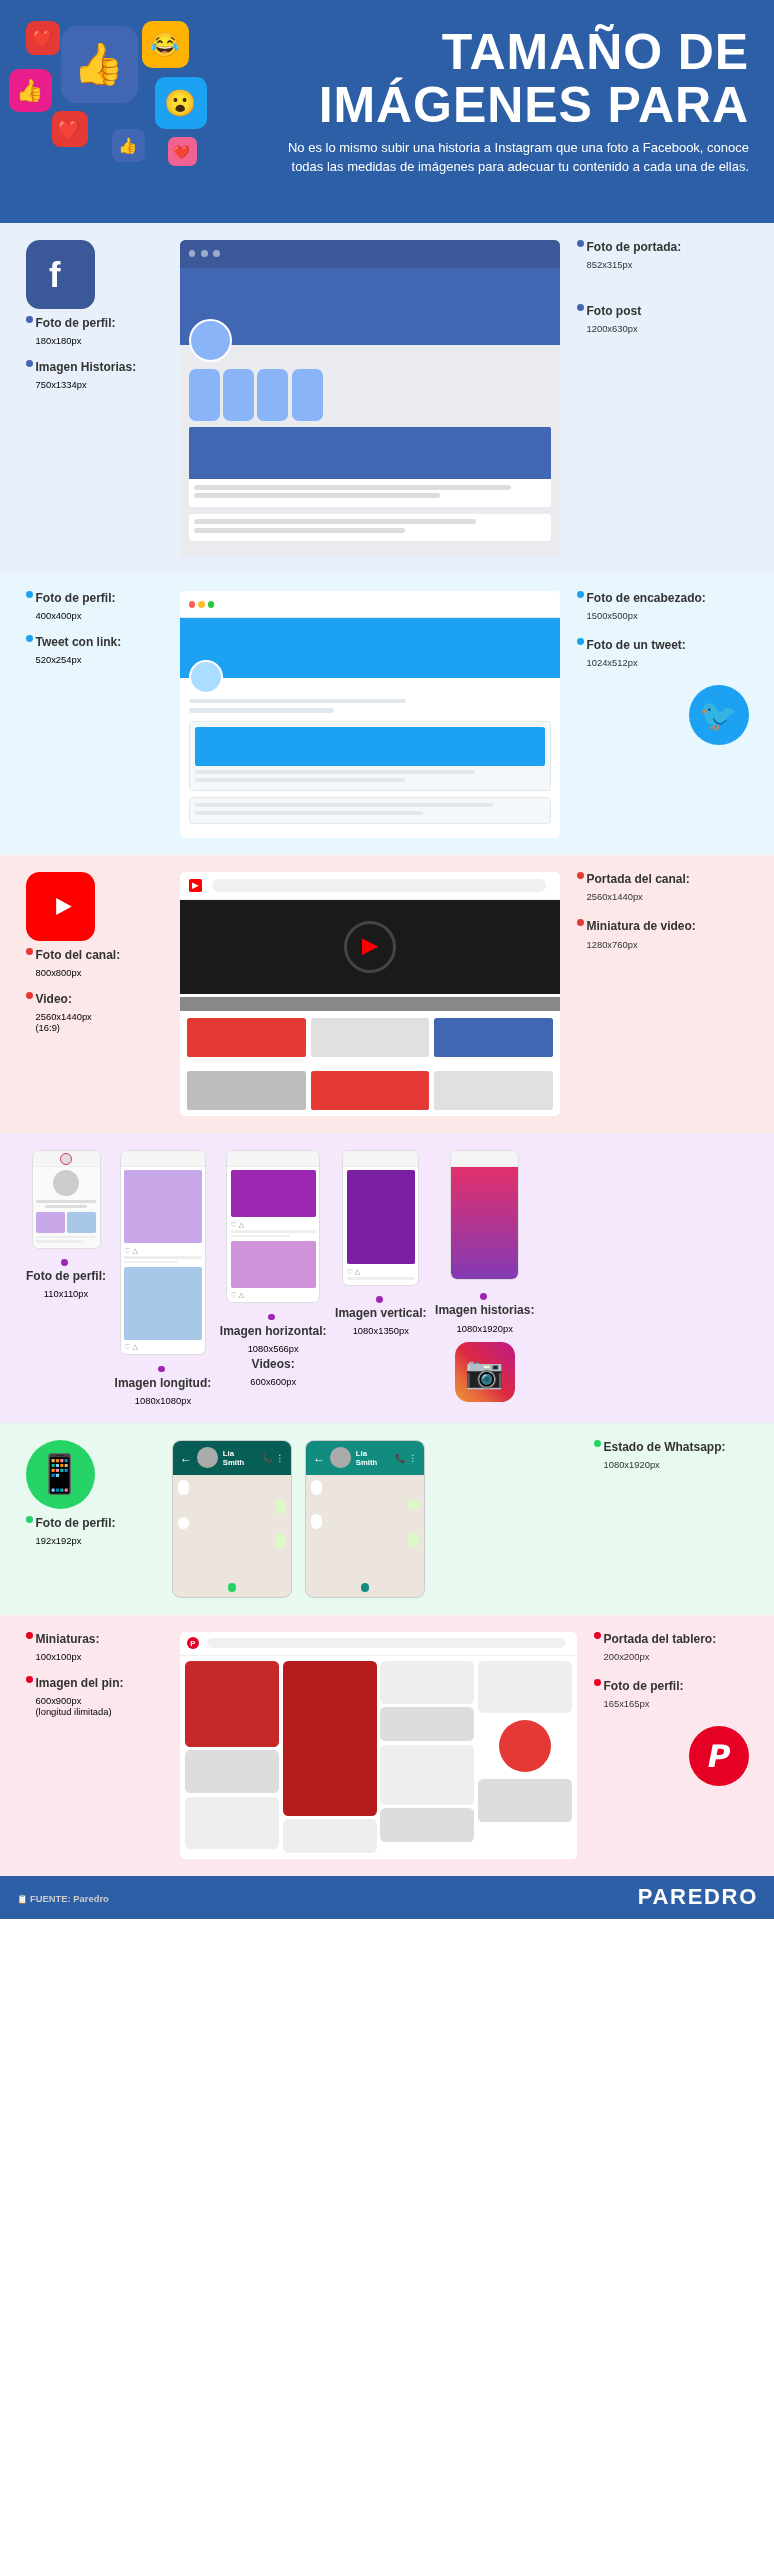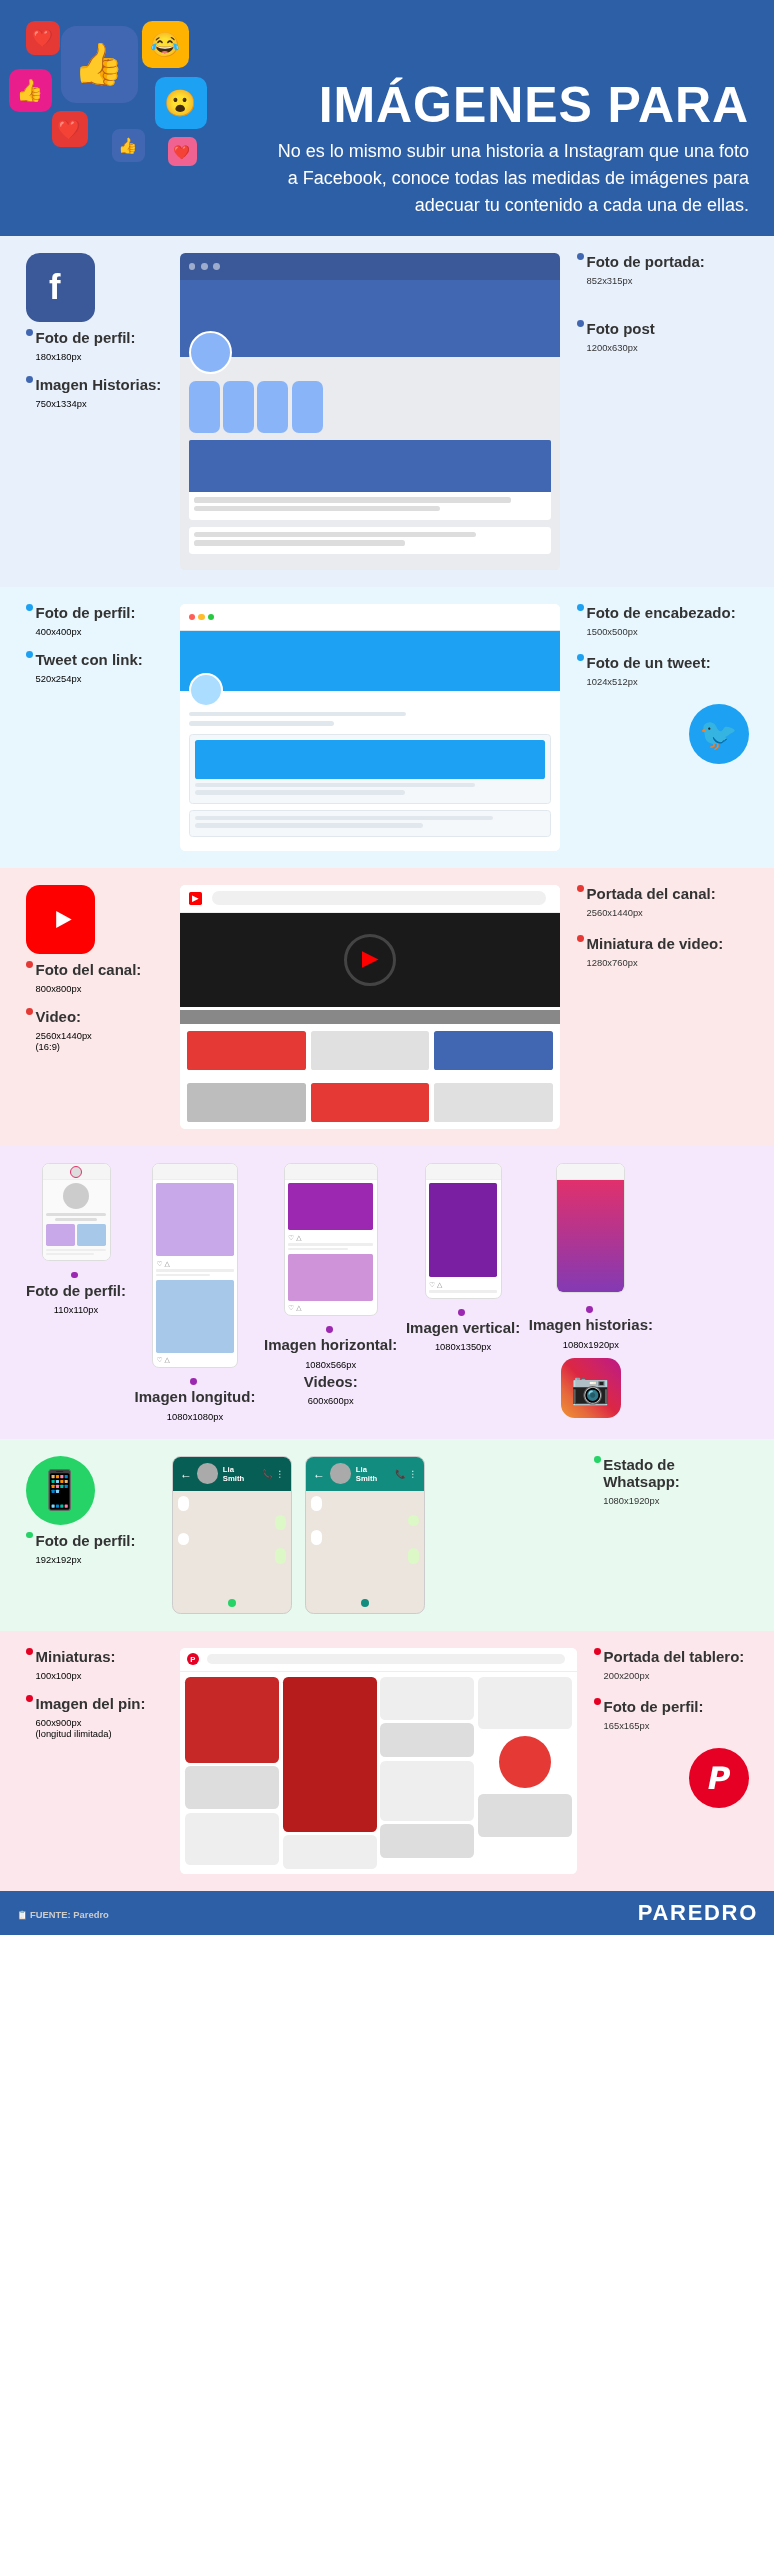--- a/index.html
+++ b/index.html
@@ -24,21 +24,21 @@
     .header-title h1 {
       color: #fff;
       font-size: 50px;
       font-weight: 900;
       line-height: 1.05;
       text-transform: uppercase;
       letter-spacing: 0.9px;
     }
     .header-subtitle {
       color: #fff;
-      font-size: 18px;
+      font-size: 13px;
       text-align: right;
       padding-left: 240px;
       padding-top: 6.9px;
       line-height: 1.5;
     }
 
     
     .section {
       padding: 17px 26px;
       position: relative;
@@ -337,21 +337,21 @@
     .footer {
       background: #2d5fa6;
       padding: 8.6px 17px;
       display: flex;
       justify-content: space-between;
       align-items: center;
     }
 
     
     .annot {
-      font-size: 15px;
+      font-size: 12px;
       font-weight: 700;
       color: #333;
       margin-bottom: 5.2px;
     }
     .annot-sub {
       font-weight: 400;
       font-size: 9.4px;
     }
 
     
@@ -401,21 +401,21 @@
 
     <div style="position:absolute;left:43px;top:94px;width:36px;height:36px;background:#e53935;border-radius:8.6px;display:flex;align-items:center;justify-content:center;font-size:19px;">❤️</div>
 
     <div style="position:absolute;left:103px;top:112px;width:33px;height:33px;background:#4267B2;border-radius:7.7px;display:flex;align-items:center;justify-content:center;font-size:15.5px;">👍</div>
 
     <div style="position:absolute;left:159px;top:120px;width:29px;height:29px;background:#f06292;border-radius:6.9px;display:flex;align-items:center;justify-content:center;font-size:13.7px;">❤️</div>
   </div>
 
   <div class="header-title">
     <h1>
-      <br>
+      <span>TAMAÑO DE</span><br>
       <span>IMÁGENES PARA</span><br>
     </h1>
   </div>
   <p class="header-subtitle">No es lo mismo subir una historia a Instagram que una foto a Facebook, conoce todas las medidas de imágenes para adecuar tu contenido a cada una de ellas.</p>
 </div>
 
 <div class="section section-facebook">
   <div class="section-inner">
 
     <div class="section-left-col" style="width:137px;flex-shrink:0;">

